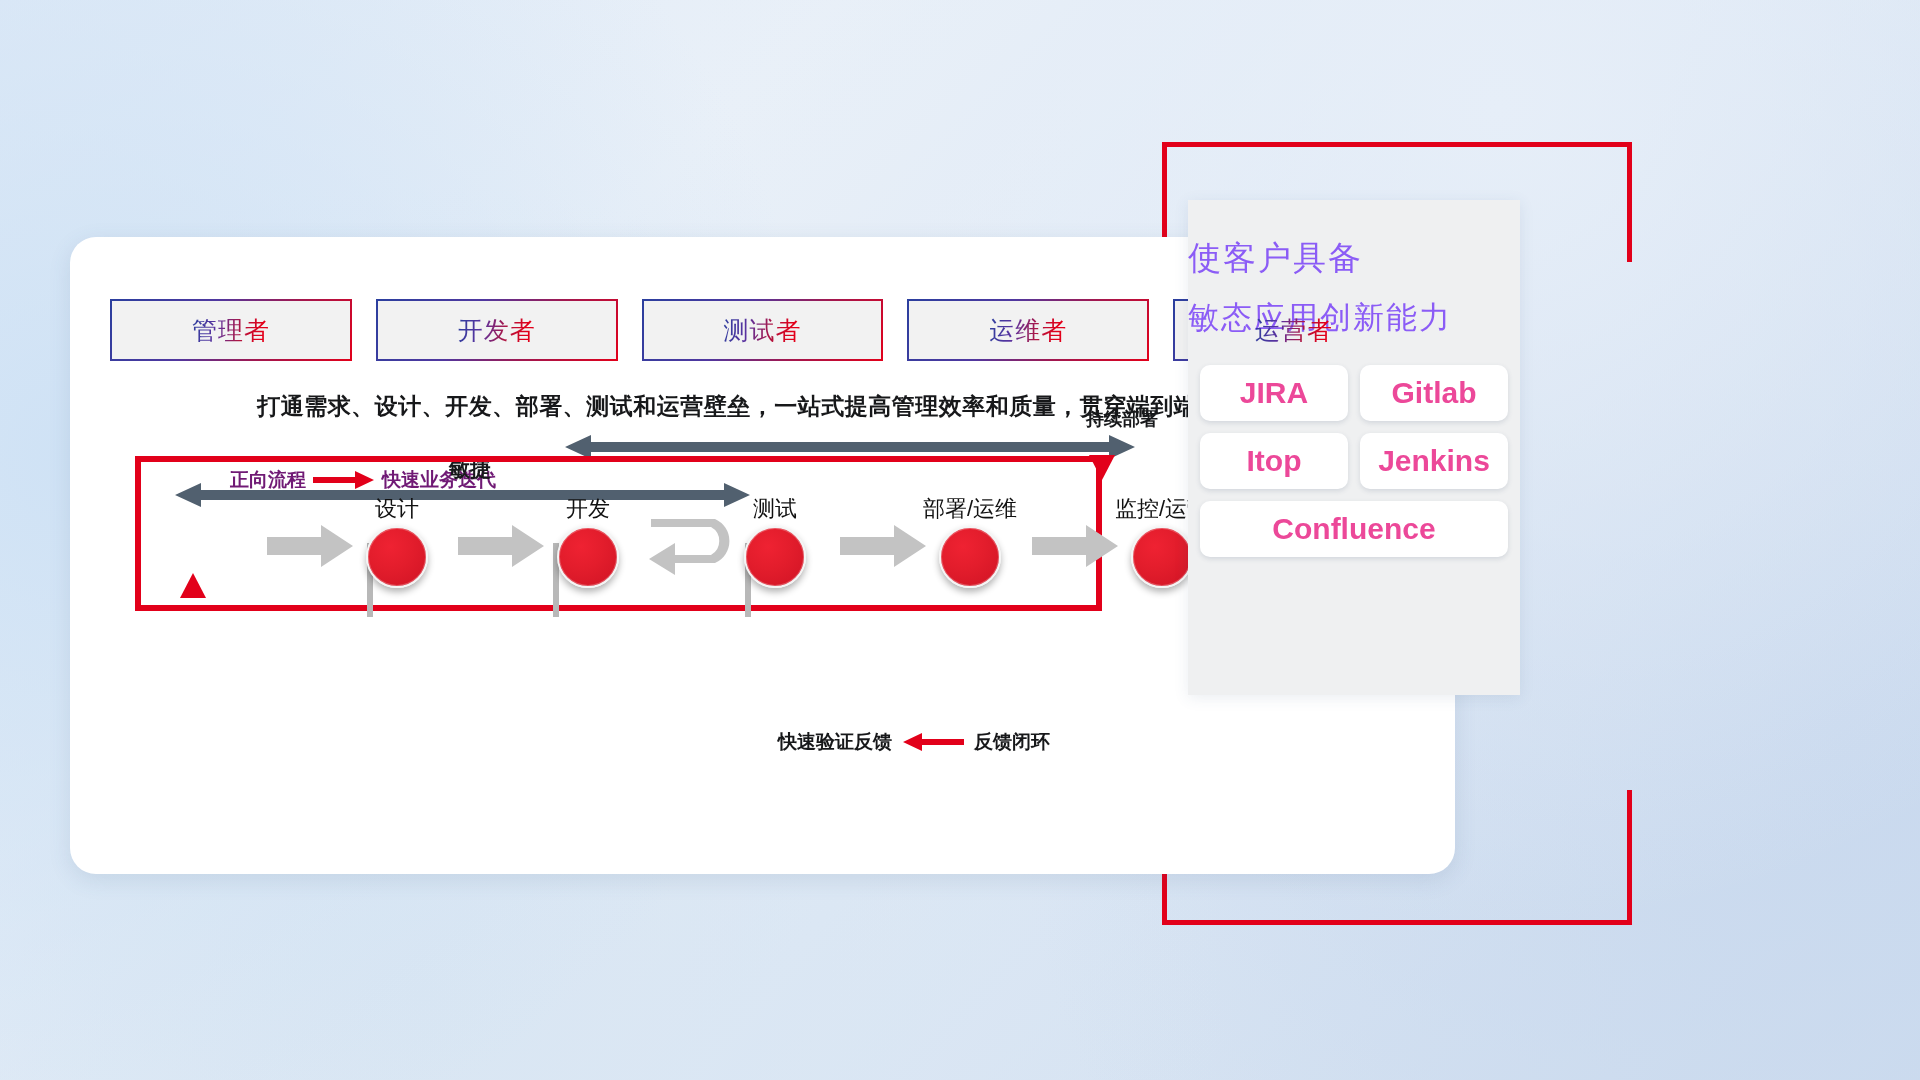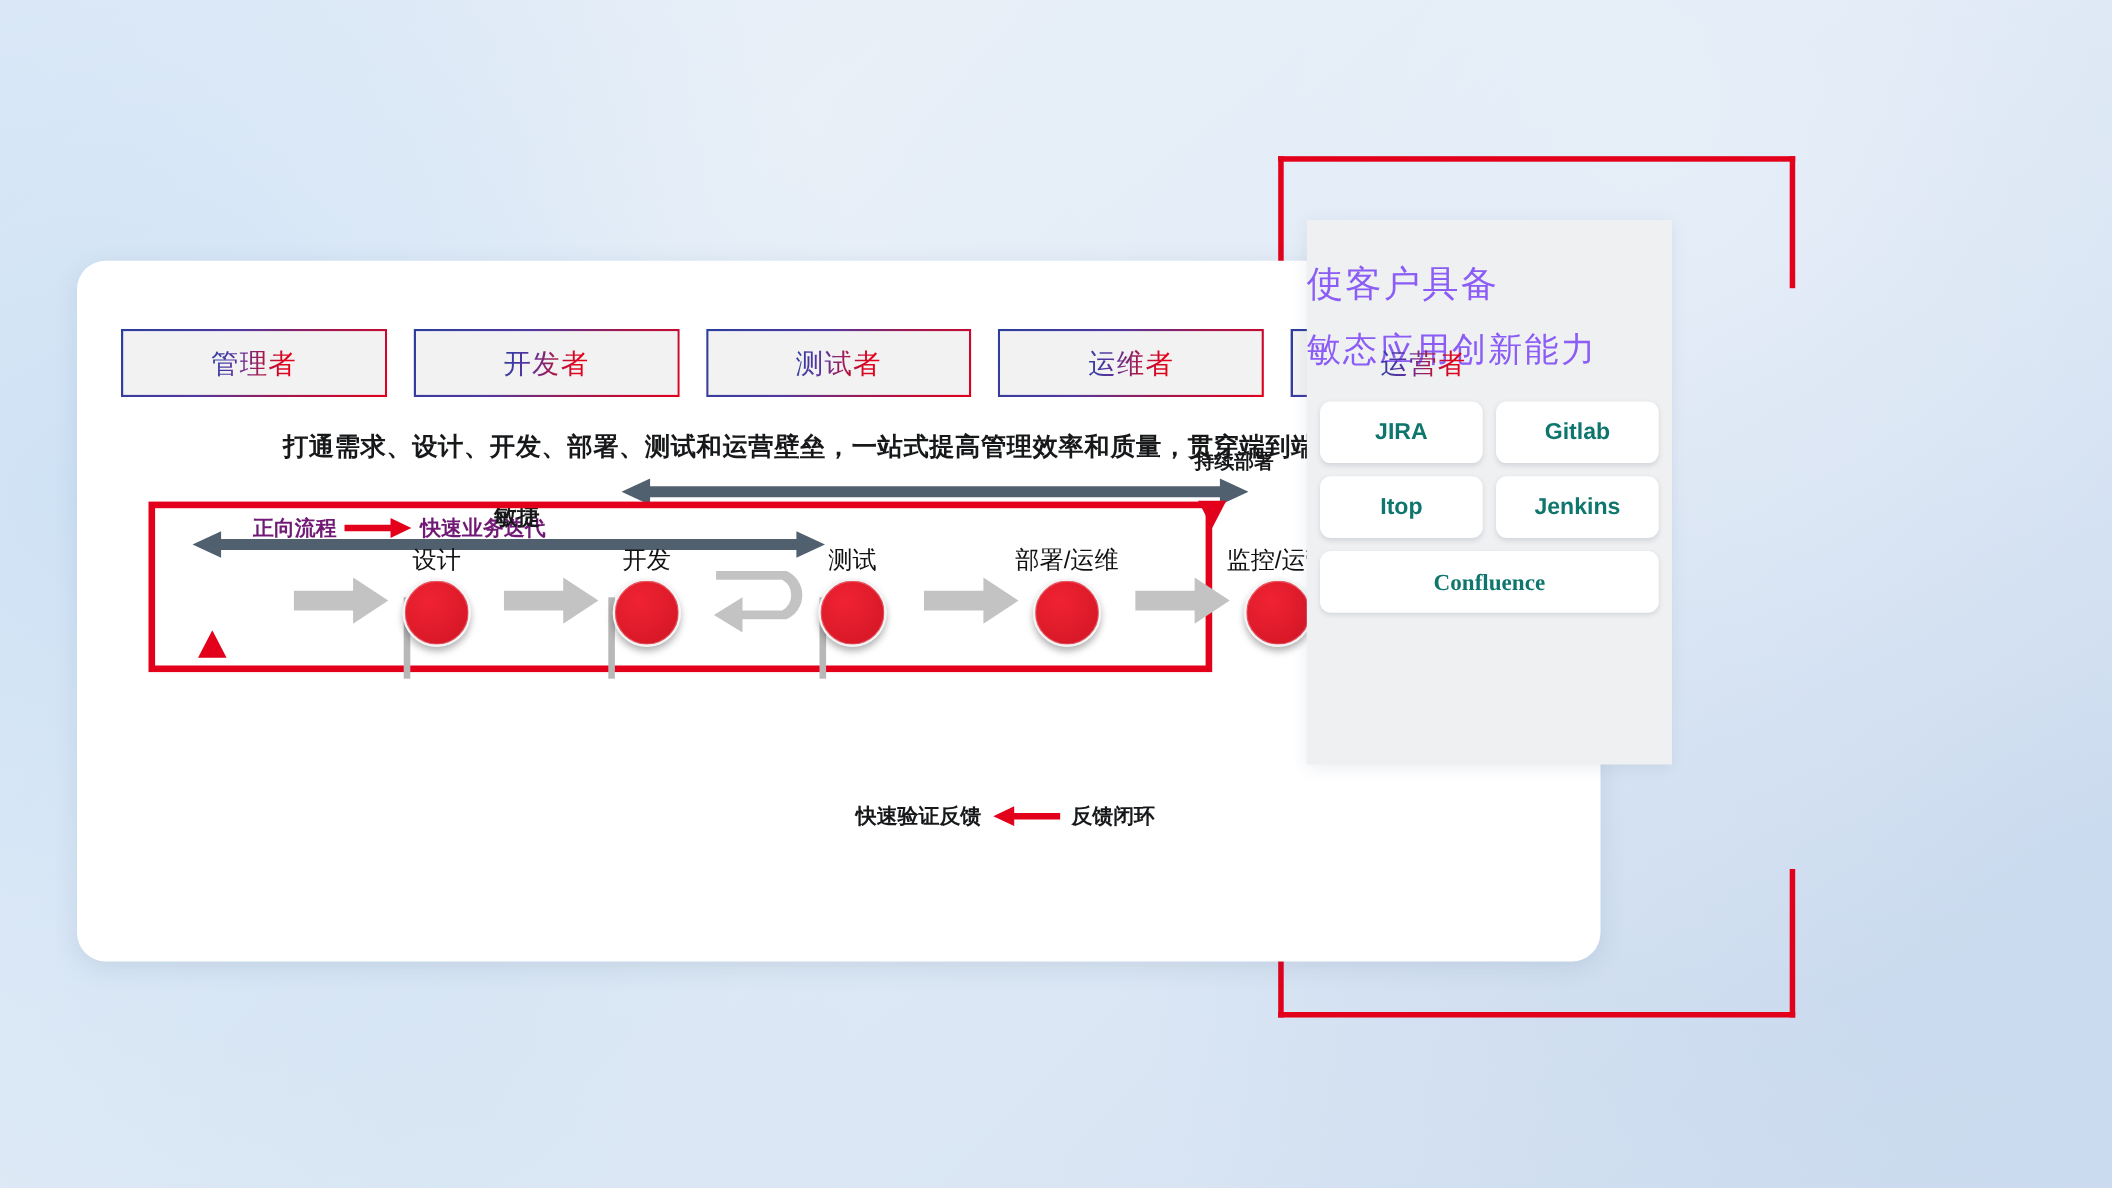--- a/index.html
+++ b/index.html
@@ -163,25 +163,25 @@
   #tools {
     margin-top: 26px; padding: 0 10px;
     display: flex; flex-wrap: wrap; gap: 12px 12px;
     justify-content: center;
   }
   .tool-pill {
     background: #ffffff;
     border-radius: 10px;
     height: 56px;
     display: flex; align-items: center; justify-content: center;
-    font-size: 21px; font-weight: bold; color: #0f766e;
+    font-size: 30px; font-weight: bold; color: #ec4899;
     box-shadow: 0 2px 5px rgba(60,80,110,0.16);
   }
   .tool-half { width: 148px; }
-  .tool-full { width: 308px; font-family: Liberation Serif, serif; }
+  .tool-full { width: 308px; }
 </style>
 </head>
 <body>
 
 <div id="stage">
 
   <div id="redTop" class="red-frame"></div>
   <div id="redBottom" class="red-frame"></div>
 
   <div id="card">

